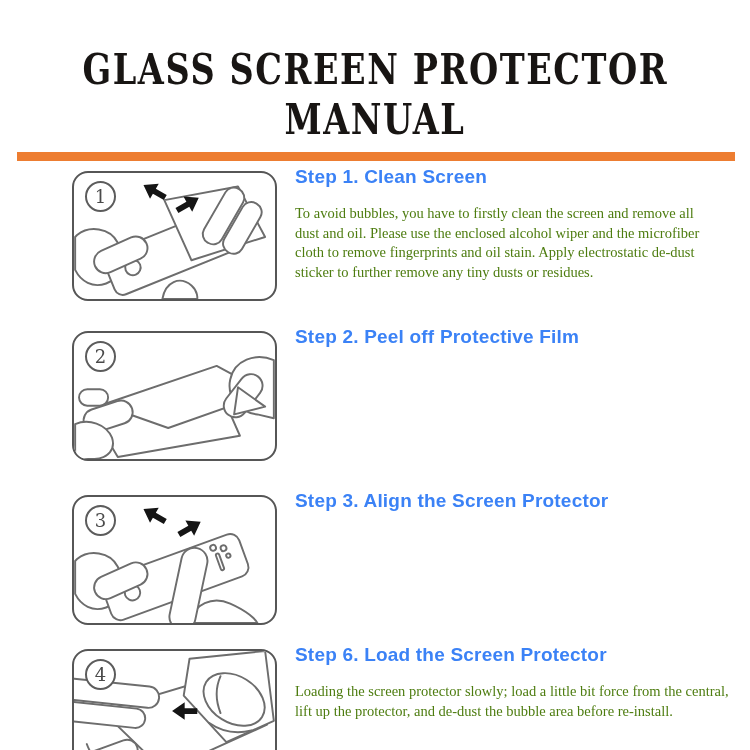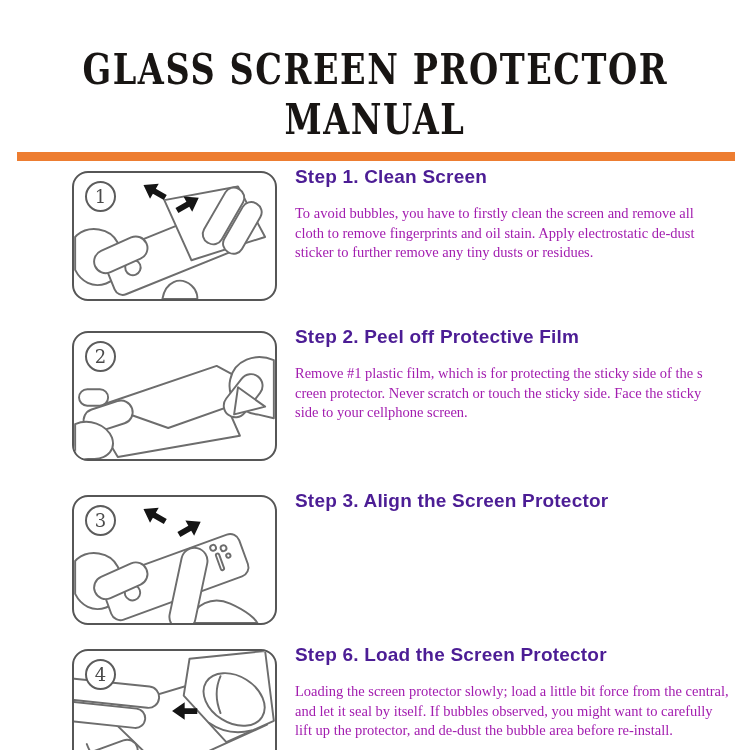--- a/index.html
+++ b/index.html
@@ -58,30 +58,30 @@
     font-family:"DejaVu Serif", serif;
     font-size:18px; color:#4a4a4a;
     background:#fff;
     z-index:2;
   }
   .step-text { margin-left:18px; padding-top:0; width:450px; }
   .step-heading {
     font-family:"Liberation Sans", sans-serif;
     font-weight:700;
     font-size:19px;
-    color:#4c1d95;
+    color:#3b82f6;
     margin-top:-5px;
     margin-bottom:16px;
     letter-spacing:0.2px;
   }
   .step-body {
     font-family:"Liberation Serif", serif;
     font-size:14.5px;
     line-height:19.5px;
-    color:#a21caf;
+    color:#4d7c0f;
   }
   .line { white-space:nowrap; }
   
   .draw { fill:#ffffff; stroke:#6d6d6d; stroke-width:2; stroke-linejoin:round; stroke-linecap:round; }
   .draw-line { fill:none; stroke:#6d6d6d; stroke-width:2; stroke-linecap:round; }
   .solid-arrow { fill:#151515; stroke:none; }
 </style>
 </head>
 <body>
 
@@ -119,20 +119,21 @@
             <rect class="draw" x="18" y="72" width="58" height="24" rx="12"></rect>
           </g>
           <path class="solid-arrow" transform="translate(88,34) rotate(210)" d="M0 7 L13 7 L13 1 L26 10 L13 19 L13 13 L0 13 Z"></path>
           <path class="solid-arrow" transform="translate(100,30) rotate(-30)" d="M0 7 L13 7 L13 1 L26 10 L13 19 L13 13 L0 13 Z"></path>
         </svg>
       </div>
       <div class="step-text">
         <div class="step-heading">Step 1. Clean Screen</div>
         <div class="step-body">
           <div class="line">To avoid bubbles, you have to firstly clean the screen and remove all</div>
+          <div class="line">dust and oil. Please use the enclosed alcohol wiper and the microfiber</div>
           <div class="line">cloth to remove fingerprints and oil stain. Apply electrostatic de-dust</div>
           <div class="line">sticker to further remove any tiny dusts or residues.</div>
         </div>
       </div>
     </div>
 
     <div class="step-row r2">
       <div class="figure">
         <div class="num-badge">2</div>
         <svg viewBox="0 0 205 130">
@@ -153,25 +154,20 @@
             <path class="draw" d="M205 28 C186 20 164 28 160 48 C156 66 170 82 188 84 L205 88 Z"></path>
             <g transform="rotate(38 178 62)">
               <rect class="draw" x="164" y="42" width="24" height="50" rx="12"></rect>
             </g>
             <path class="draw" d="M168 56 L196 76 L164 84 Z"></path>
           </g>
         </svg>
       </div>
       <div class="step-text">
         <div class="step-heading">Step 2. Peel off Protective Film</div>
-        <div class="step-body">
-          <div class="line">Remove #1 plastic film, which is for protecting the sticky side of the s</div>
-          <div class="line">creen protector. Never scratch or touch the sticky side. Face the sticky</div>
-          <div class="line">side to your cellphone screen.</div>
-        </div>
       </div>
     </div>
 
     <div class="step-row r3">
       <div class="figure">
         <div class="num-badge">3</div>
         <svg viewBox="0 0 205 130">
           <g>
             <path class="draw" d="M2 64 C14 54 36 56 44 72 C52 88 48 108 32 114 C18 119 6 112 0 100 L0 66 Z"></path>
           </g>
@@ -227,20 +223,19 @@
           <g transform="rotate(-20 36 110)">
             <rect class="draw" x="2" y="98" width="64" height="22" rx="11"></rect>
           </g>
           <path class="solid-arrow" transform="translate(126,72) rotate(180)" d="M0 7 L13 7 L13 1 L26 10 L13 19 L13 13 L0 13 Z"></path>
         </svg>
       </div>
       <div class="step-text">
         <div class="step-heading">Step 6. Load the Screen Protector</div>
         <div class="step-body">
           <div class="line">Loading the screen protector slowly; load a little bit force from the central,</div>
-          <div class="line">and let it seal by itself. If bubbles observed, you might want to carefully</div>
           <div class="line">lift up the protector, and de-dust the bubble area before re-install.</div>
         </div>
       </div>
     </div>
 
   </div>
 </div>
 
 </body></html>

